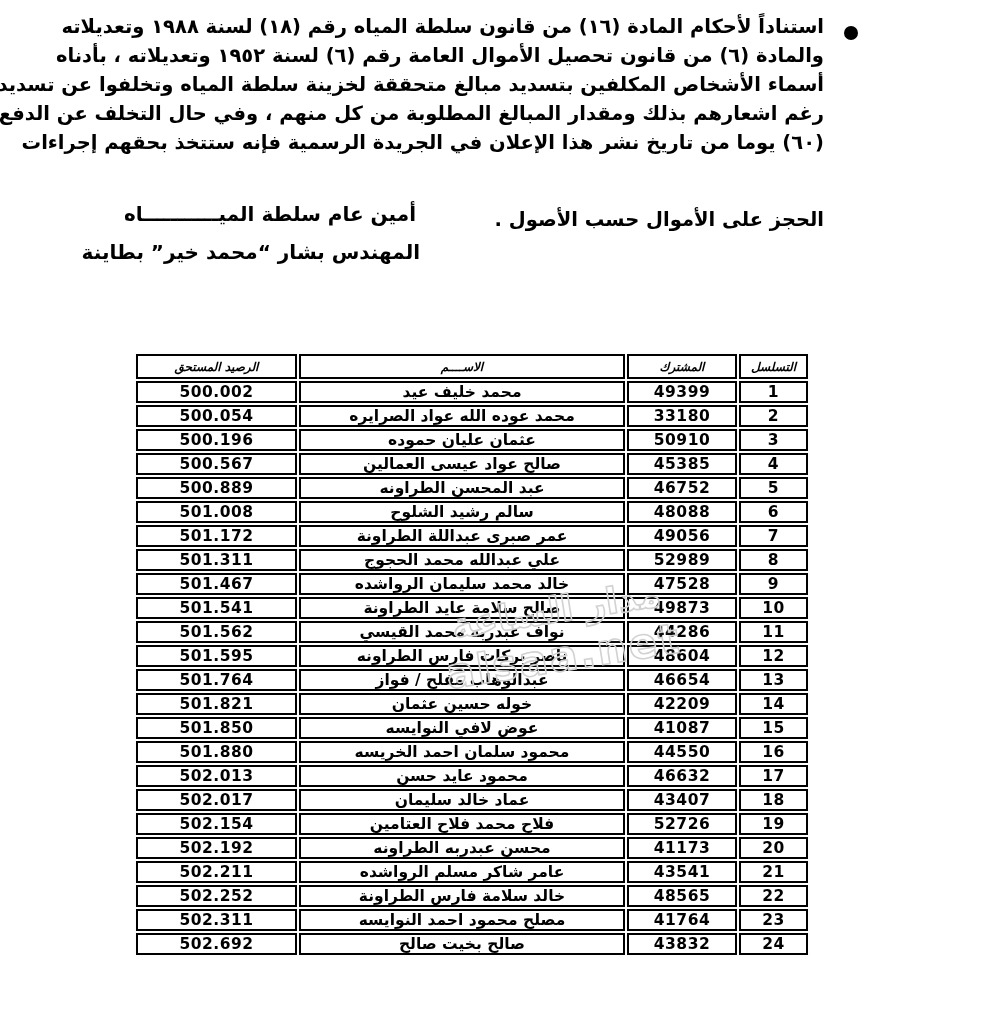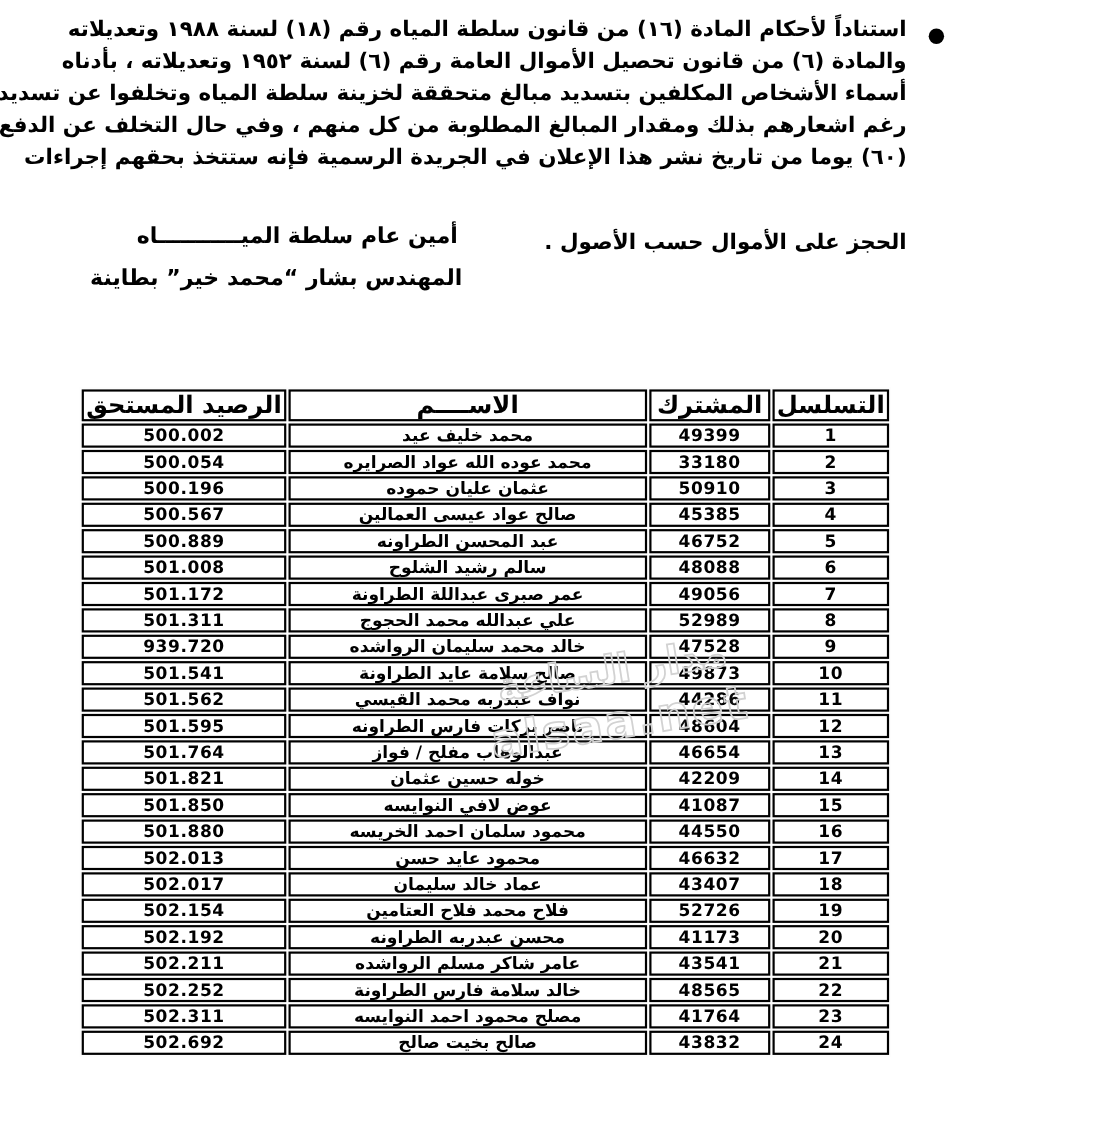--- a/index.html
+++ b/index.html
@@ -32,21 +32,21 @@
   .table-wrap { position: absolute; top: 352px; right: 190px; }
   table.water {
     border-collapse: separate; border-spacing: 2px;
     direction: rtl; background: #fdfdfd;
   }
   table.water th, table.water td {
     border: 2px solid #000; background: #fff;
     font-weight: bold; text-align: center; vertical-align: middle;
     padding: 0 2px; overflow: hidden; white-space: nowrap;
   }
-  table.water th { height: 25px; font-size: 22px; }
+  table.water th { height: 25px; font-size: 12px; font-style: italic; }
   table.water td { height: 21.3px; font-size: 15.5px; }
   .col-serial     { width: 69px; }
   .col-subscriber { width: 110px; }
   .col-name       { width: 326px; }
   .col-balance    { width: 161px; }
   td.num { font-size: 16px; letter-spacing: 0.5px; }
 
   
   .watermark {
     position: absolute; top: 588px; left: 425px; width: 270px;
@@ -134,21 +134,21 @@
         <tr>
           <td class="col-serial num">8</td>
           <td class="col-subscriber num">52989</td>
           <td class="col-name">علي عبدالله محمد الحجوج</td>
           <td class="col-balance num">501.311</td>
         </tr>
         <tr>
           <td class="col-serial num">9</td>
           <td class="col-subscriber num">47528</td>
           <td class="col-name">خالد محمد سليمان الرواشده</td>
-          <td class="col-balance num">939.720</td>
+          <td class="col-balance num">501.467</td>
         </tr>
         <tr>
           <td class="col-serial num">10</td>
           <td class="col-subscriber num">49873</td>
           <td class="col-name">صالح سلامة عايد الطراونة</td>
           <td class="col-balance num">501.541</td>
         </tr>
         <tr>
           <td class="col-serial num">11</td>
           <td class="col-subscriber num">44286</td>

